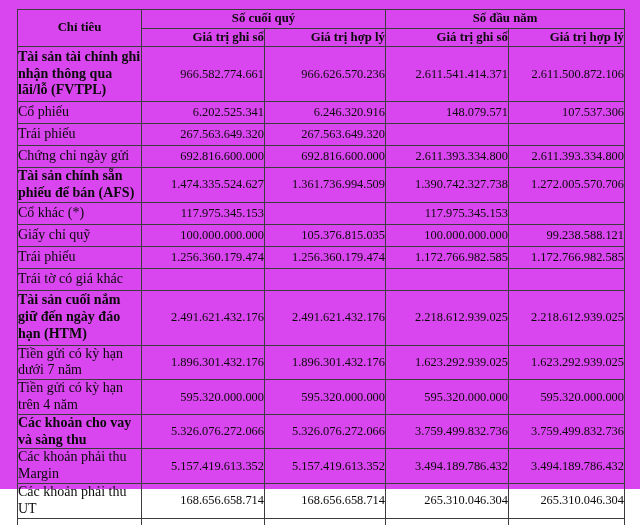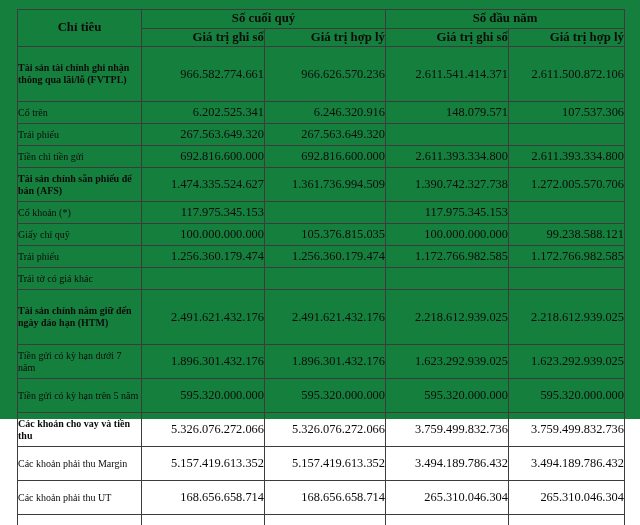--- a/index.html
+++ b/index.html
@@ -12,22 +12,22 @@
     width: 640px;
     height: 525px;
     font-family: "Liberation Serif", "DejaVu Serif", serif;
     color: #000000;
     overflow: hidden;
   }
 
   #page {
     position: relative;
     width: 640px;
-    height: 419px;
-    background: #15803d;
+    height: 489px;
+    background: #d946ef;
   }
 
   table.fin {
     position: absolute;
     left: 17px;
     top: 9px;
     width: 607px;
     border-collapse: collapse;
     table-layout: fixed;
     font-size: 12.3px;
@@ -59,21 +59,21 @@
     white-space: nowrap;
   }
   th.h-corner { height: 36px; }
   th.h-group  { height: 17px; }
   th.h-sub    { height: 17px; text-align: right; }
 
   
   td.lbl {
     text-align: left;
     padding: 2px 3px 2px 5px;
-    font-size: 10px;
+    font-size: 14px;
   }
   td.val {
     text-align: right;
     padding: 2px 6px 2px 3px;
     font-size: 12.4px;
     white-space: nowrap;
   }
 
   tr.bold td { font-weight: normal; }
   tr.bold td.lbl { font-weight: bold; }
@@ -116,49 +116,49 @@
 
     <tbody id="tbody">
         <tr class="bold r3">
           <td class="lbl">Tài sản tài chính ghi nhận thông qua lãi/lỗ (FVTPL)</td>
           <td class="val">966.582.774.661</td>
           <td class="val">966.626.570.236</td>
           <td class="val">2.611.541.414.371</td>
           <td class="val">2.611.500.872.106</td>
         </tr>
         <tr class="r1">
-          <td class="lbl">Cổ trên</td>
+          <td class="lbl">Cổ phiếu</td>
           <td class="val">6.202.525.341</td>
           <td class="val">6.246.320.916</td>
           <td class="val">148.079.571</td>
           <td class="val">107.537.306</td>
         </tr>
         <tr class="r1">
           <td class="lbl">Trái phiếu</td>
           <td class="val">267.563.649.320</td>
           <td class="val">267.563.649.320</td>
           <td class="val"></td>
           <td class="val"></td>
         </tr>
         <tr class="r1">
-          <td class="lbl">Tiền chỉ tiền gửi</td>
+          <td class="lbl">Chứng chỉ ngày gửi</td>
           <td class="val">692.816.600.000</td>
           <td class="val">692.816.600.000</td>
           <td class="val">2.611.393.334.800</td>
           <td class="val">2.611.393.334.800</td>
         </tr>
         <tr class="bold r2">
           <td class="lbl">Tài sản chính sẵn phiếu để bán (AFS)</td>
           <td class="val">1.474.335.524.627</td>
           <td class="val">1.361.736.994.509</td>
           <td class="val">1.390.742.327.738</td>
           <td class="val">1.272.005.570.706</td>
         </tr>
         <tr class="r1">
-          <td class="lbl">Cổ khoản (*)</td>
+          <td class="lbl">Cổ khác (*)</td>
           <td class="val">117.975.345.153</td>
           <td class="val"></td>
           <td class="val">117.975.345.153</td>
           <td class="val"></td>
         </tr>
         <tr class="r1">
           <td class="lbl">Giấy chỉ quỹ</td>
           <td class="val">100.000.000.000</td>
           <td class="val">105.376.815.035</td>
           <td class="val">100.000.000.000</td>
@@ -172,42 +172,42 @@
           <td class="val">1.172.766.982.585</td>
         </tr>
         <tr class="r1">
           <td class="lbl">Trái tờ có giá khác</td>
           <td class="val"></td>
           <td class="val"></td>
           <td class="val"></td>
           <td class="val"></td>
         </tr>
         <tr class="bold r3">
-          <td class="lbl">Tài sản chính nắm giữ đến ngày đáo hạn (HTM)</td>
+          <td class="lbl">Tài sản cuối nắm giữ đến ngày đáo hạn (HTM)</td>
           <td class="val">2.491.621.432.176</td>
           <td class="val">2.491.621.432.176</td>
           <td class="val">2.218.612.939.025</td>
           <td class="val">2.218.612.939.025</td>
         </tr>
         <tr class="r2">
           <td class="lbl">Tiền gửi có kỳ hạn dưới 7 năm</td>
           <td class="val">1.896.301.432.176</td>
           <td class="val">1.896.301.432.176</td>
           <td class="val">1.623.292.939.025</td>
           <td class="val">1.623.292.939.025</td>
         </tr>
         <tr class="r2">
-          <td class="lbl">Tiền gửi có kỳ hạn trên 5 năm</td>
+          <td class="lbl">Tiền gửi có kỳ hạn trên 4 năm</td>
           <td class="val">595.320.000.000</td>
           <td class="val">595.320.000.000</td>
           <td class="val">595.320.000.000</td>
           <td class="val">595.320.000.000</td>
         </tr>
         <tr class="bold r2">
-          <td class="lbl">Các khoản cho vay và tiền thu</td>
+          <td class="lbl">Các khoản cho vay và sàng thu</td>
           <td class="val">5.326.076.272.066</td>
           <td class="val">5.326.076.272.066</td>
           <td class="val">3.759.499.832.736</td>
           <td class="val">3.759.499.832.736</td>
         </tr>
         <tr class="r2">
           <td class="lbl">Các khoản phải thu Margin</td>
           <td class="val">5.157.419.613.352</td>
           <td class="val">5.157.419.613.352</td>
           <td class="val">3.494.189.786.432</td>

